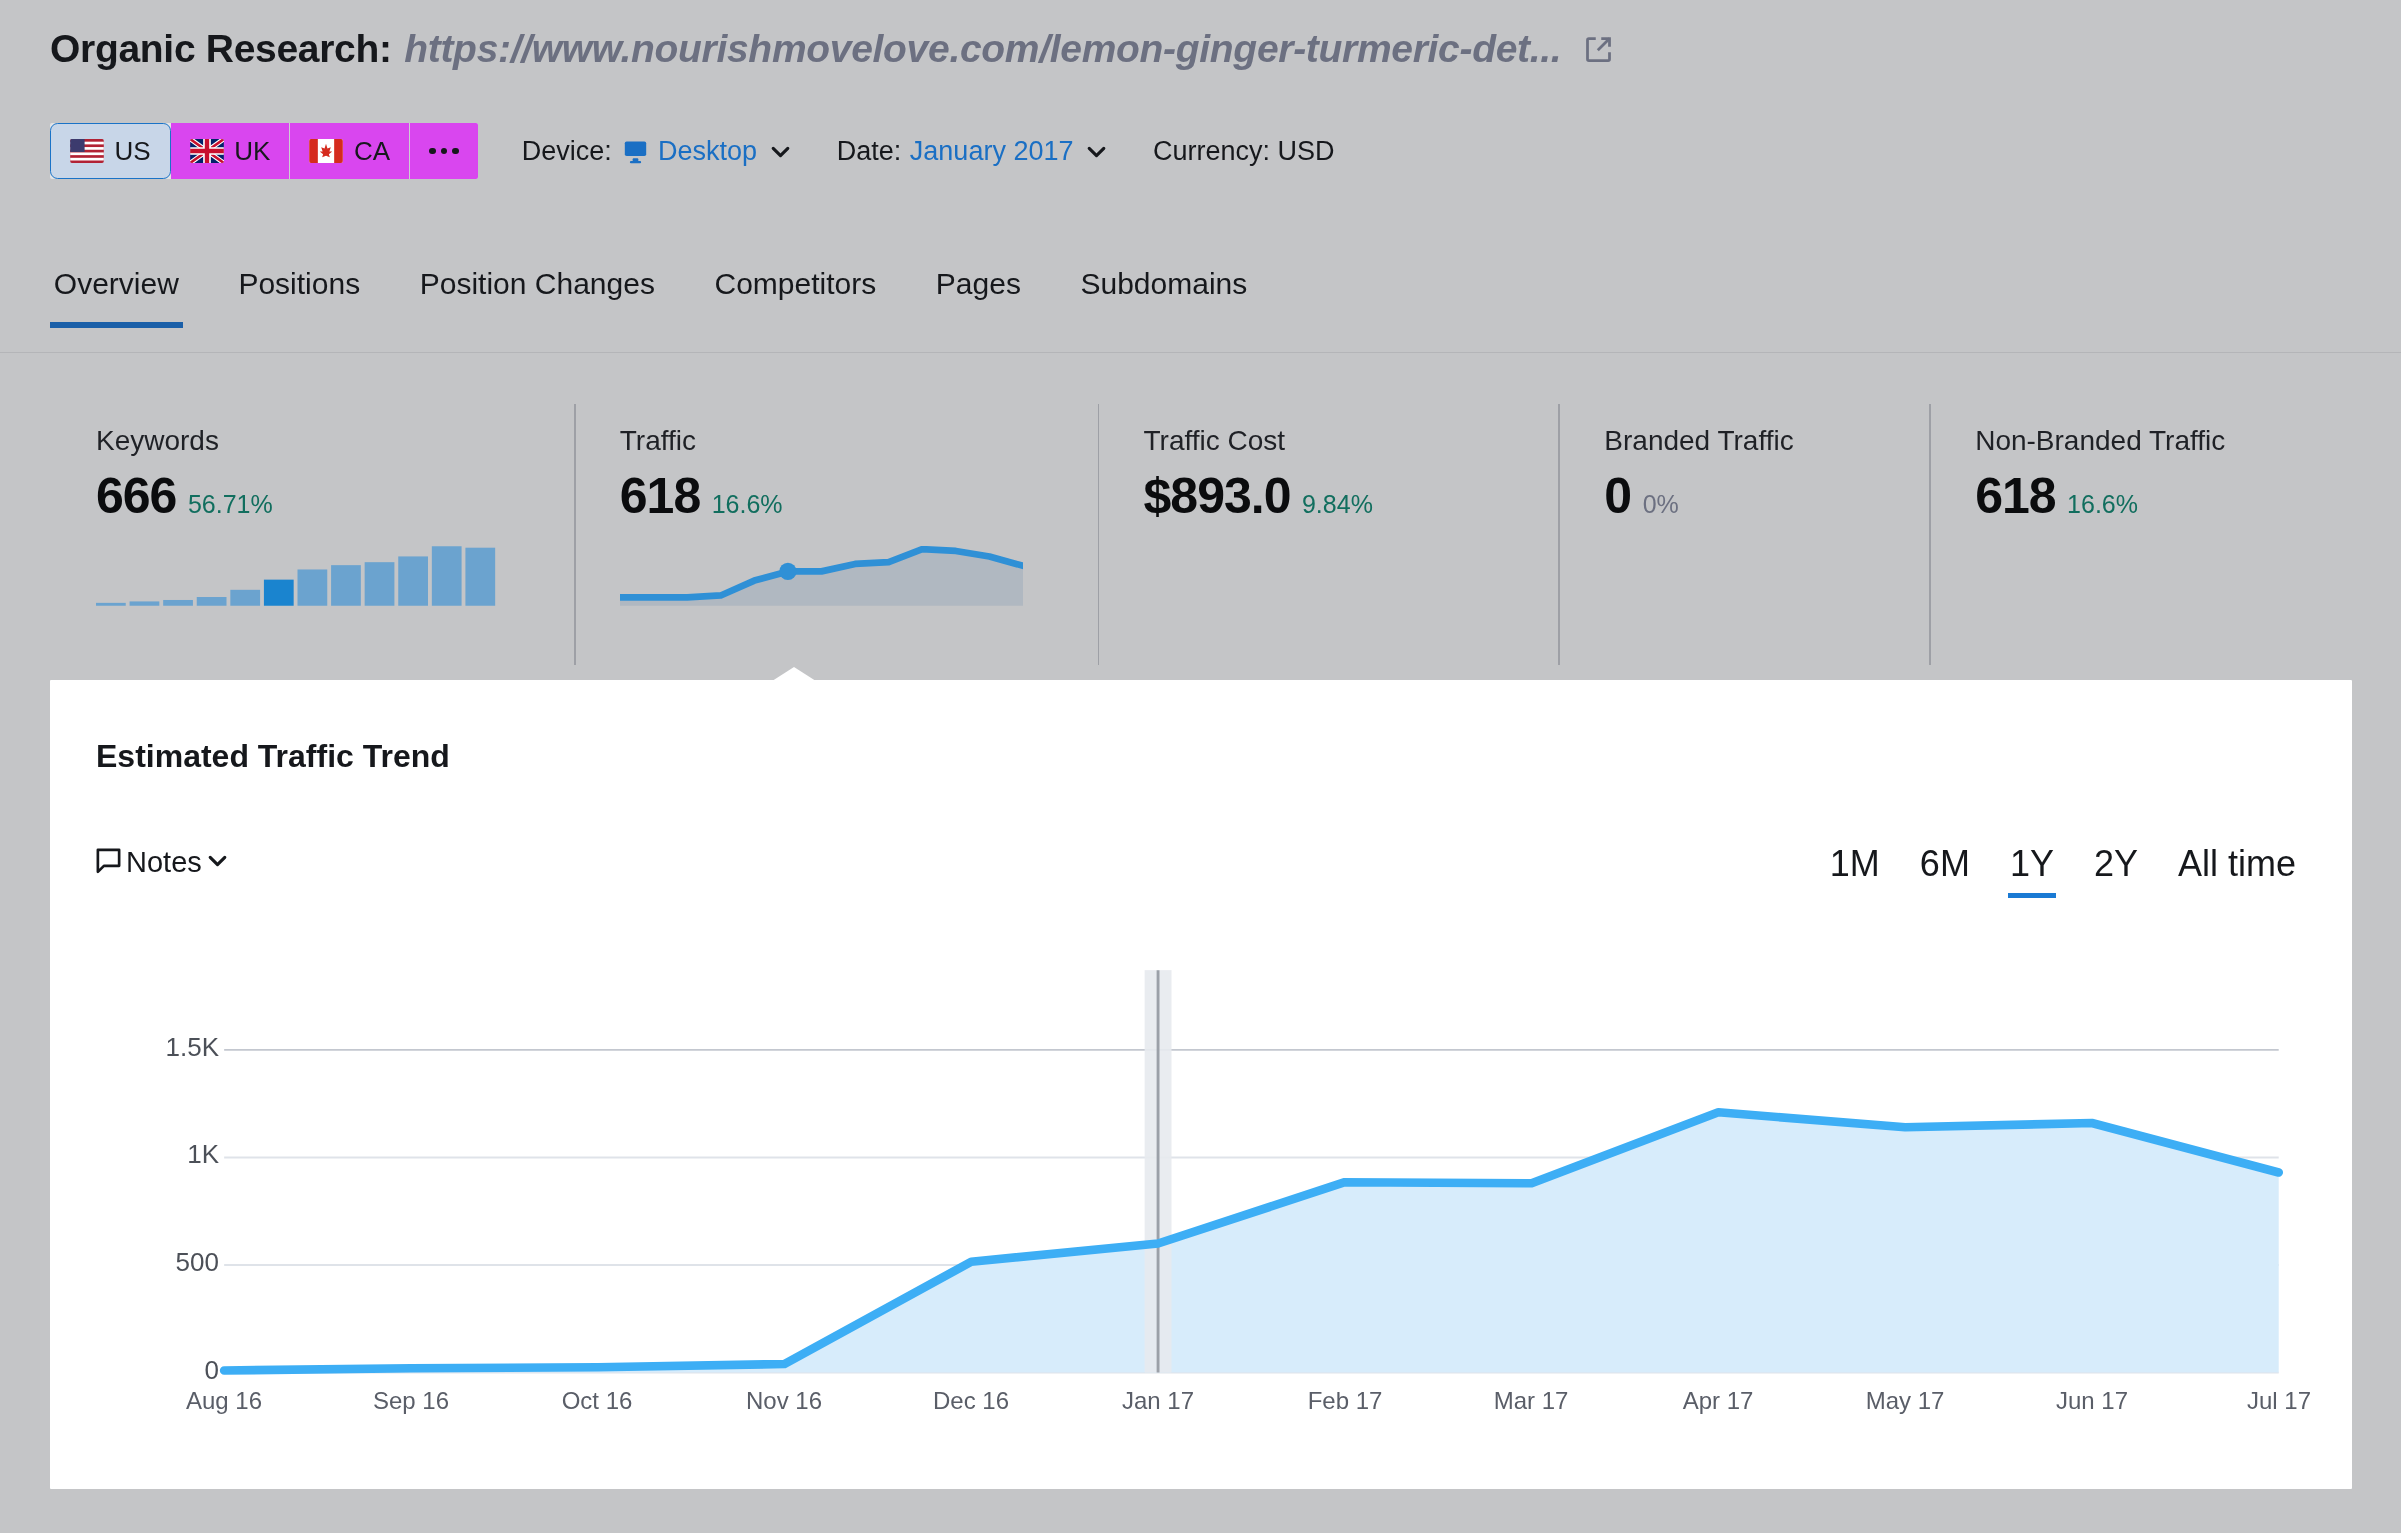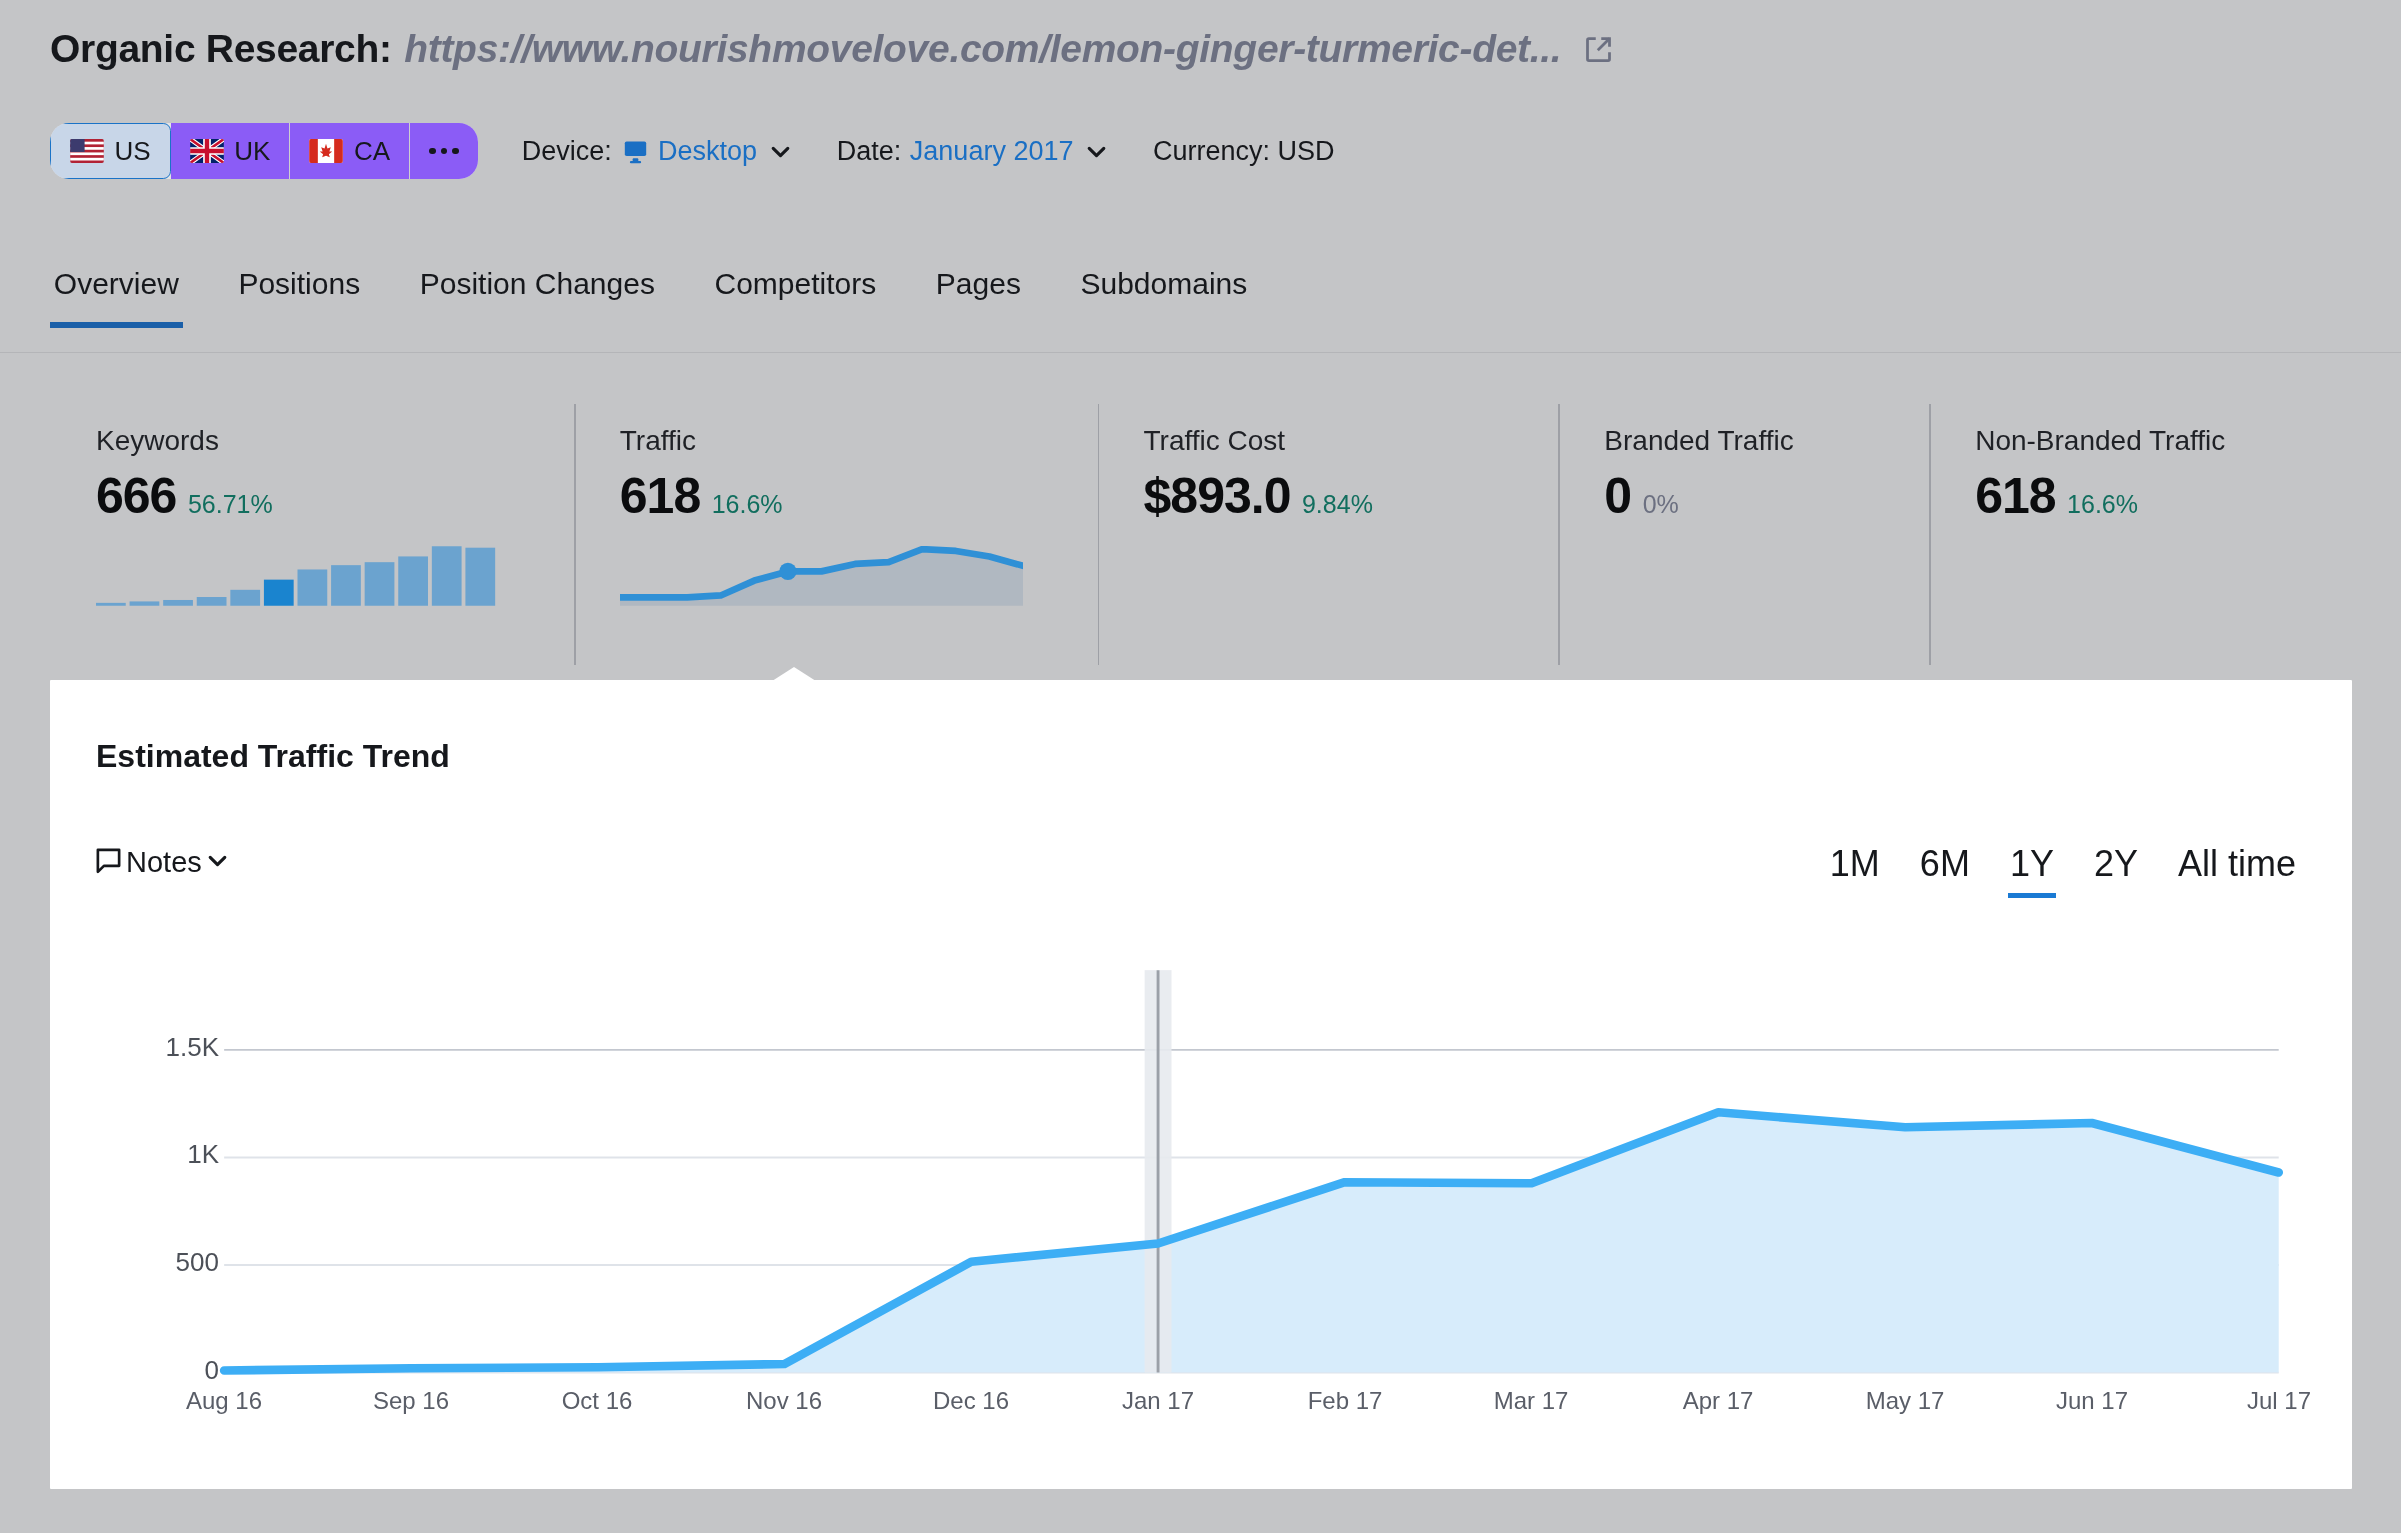--- a/index.html
+++ b/index.html
@@ -28,28 +28,28 @@
   }
   #external-link-icon { margin-left: 21px; display: inline-flex; align-items: center; }
 
   
   #controls-row {
     position: absolute; left: 50px; top: 123px;
     display: flex; align-items: center; white-space: nowrap;
   }
   #country-group {
     display: flex; align-items: stretch;
-    background: #e3e4e6; border-radius: 19px; overflow: hidden;
+    background: #e3e4e6; border-radius: 2px; overflow: hidden;
     height: 56px;
   }
   .country-btn {
     display: flex; align-items: center; gap: 10.6px;
     padding: 0 19px; height: 56px;
     font-size: 26px; color: #16181c; cursor: pointer;
-    border-right: 1px solid #cdced1; background: #8b5cf6;
+    border-right: 1px solid #cdced1; background: #d946ef;
   }
   .country-btn.active {
     background: #c8d6e8; border: 1.9px solid #1a73c7; border-radius: 7.7px;
   }
   .country-btn.more { padding: 0 19px; border-right: none; }
   .flag { width: 34px; height: 24px; display: block; border-radius: 1.9px; }
   .dots { display: flex; gap: 4.8px; align-items: center; }
   .dots i { width: 6.7px; height: 6.7px; background: #16181c; border-radius: 50%; display: block; }
 
   .ctl-group { display: flex; align-items: center; margin-left: 44px; font-size: 27px; }

